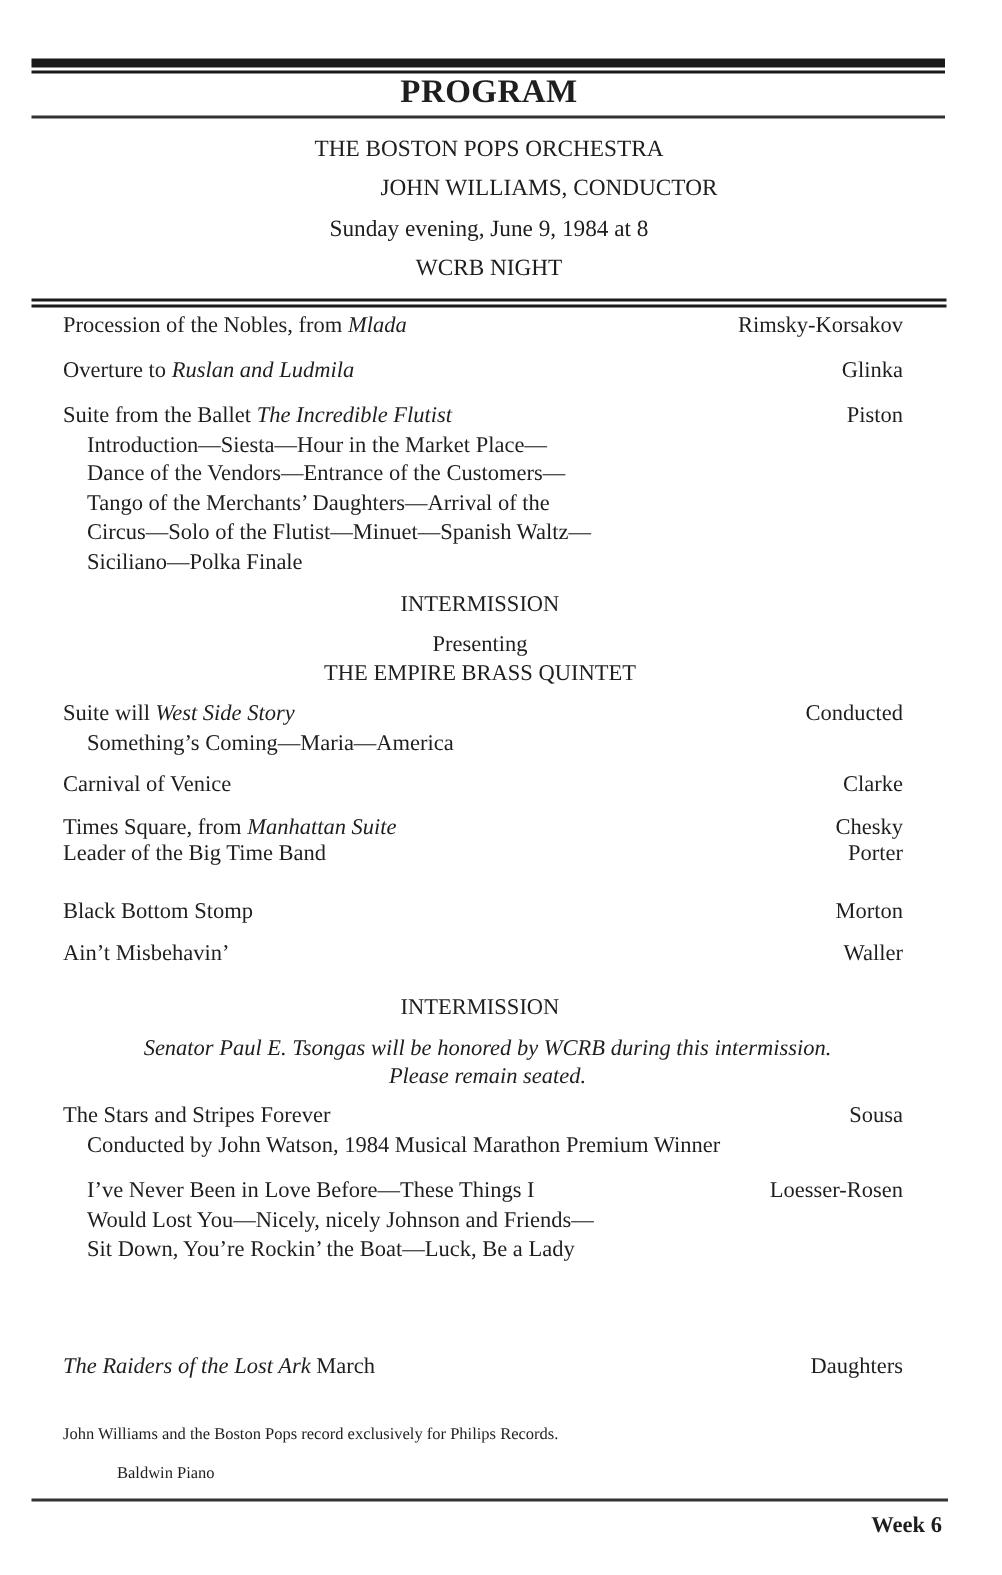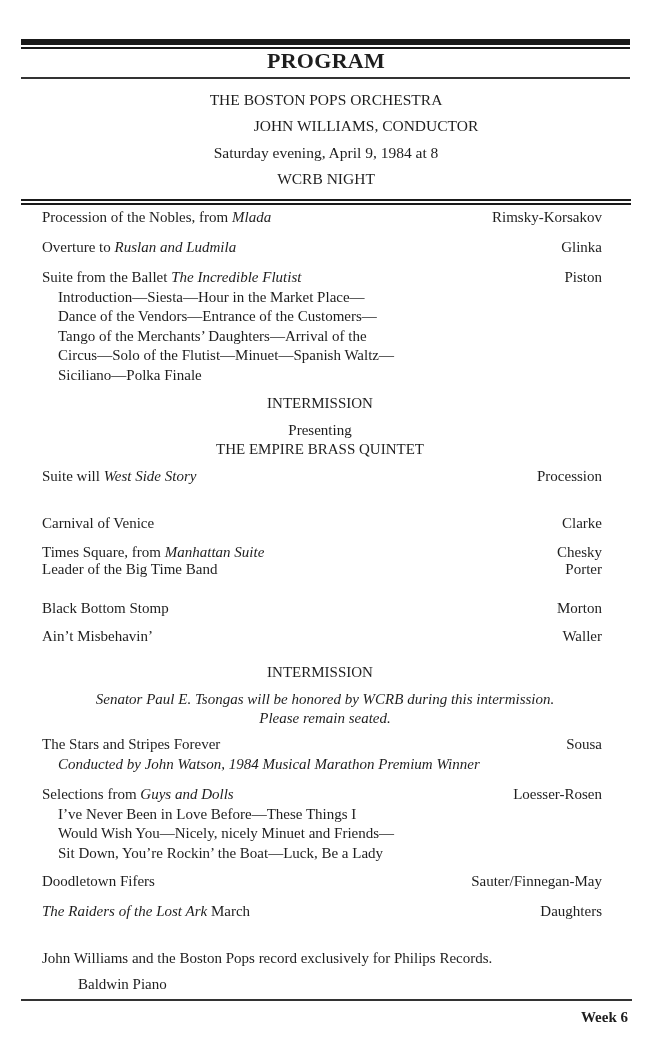--- a/index.html
+++ b/index.html
@@ -67,21 +67,20 @@
     right: 0; top: 0;
     text-align: right;
   }
   .row .movements {
     display: block;
     padding-left: 16px;
   }
   .row .note {
     display: block;
     padding-left: 16px;
-    font-style: italic;
   }
   i, .it { }
 
   .center-line {
     position: absolute;
     left: 0; width: 640px;
     text-align: center;
     font-size: 15px;
     line-height: 19.5px;
   }
@@ -89,21 +88,21 @@
     position: absolute;
     left: 30px; width: 590px;
     text-align: center;
     font-size: 15px;
     line-height: 19.5px;
     font-style: italic;
   }
   .footer-text {
     position: absolute;
     left: 42px;
-    font-size: 15px;
+    font-size: 11px;
   }
   .page-num {
     position: absolute;
     top: 1059px;
     left: 0; width: 638px;
     text-align: left;
     font-size: 10px;
   }
   .week {
     position: absolute;
@@ -118,21 +117,21 @@
 
 <div class="page">
 
   <div class="rule thick"></div>
   <div class="rule thin1"></div>
   <div class="title">PROGRAM</div>
   <div class="rule under-title"></div>
 
   <div class="header-line h1">THE BOSTON POPS ORCHESTRA</div>
   <div class="header-line h2">JOHN WILLIAMS, CONDUCTOR</div>
-  <div class="header-line h3">Saturday evening, April 9, 1984 at 8</div>
+  <div class="header-line h3">Sunday evening, June 9, 1984 at 8</div>
   <div class="header-line h4">WCRB NIGHT</div>
 
   <div class="rule dbl-a"></div>
   <div class="rule dbl-b"></div>
 
   <div class="row" style="top:208px;">
     <span class="work"><span>Procession of the Nobles, from </span><i>Mlada</i><span></span></span>
     <span class="composer">Rimsky-Korsakov</span>
   </div>
 
@@ -151,21 +150,22 @@
     <span class="movements">Siciliano—Polka Finale</span>
   </div>
 
   <div class="center-line" style="top:394px;">INTERMISSION</div>
 
   <div class="center-line" style="top:421px;">Presenting</div>
   <div class="center-line" style="top:440px;">THE EMPIRE BRASS QUINTET</div>
 
   <div class="row" style="top:467px;">
     <span class="work"><span>Suite will </span><i>West Side Story</i><span></span></span>
-    <span class="composer">Procession</span>
+    <span class="composer">Conducted</span>
+    <span class="movements">Something’s Coming—Maria—America</span>
   </div>
 
   <div class="row" style="top:514px;">
     <span class="work"><span>Carnival of Venice</span><i></i><span></span></span>
     <span class="composer">Clarke</span>
   </div>
 
   <div class="row" style="top:543px;">
     <span class="work"><span>Times Square, from </span><i>Manhattan Suite</i><span></span></span>
     <span class="composer">Chesky</span>
@@ -191,31 +191,26 @@
   <div class="announce" style="top:690px;">Senator Paul E. Tsongas will be honored by WCRB during this intermission.</div>
   <div class="announce" style="top:709px;">Please remain seated.</div>
 
   <div class="row" style="top:735px;">
     <span class="work"><span>The Stars and Stripes Forever</span><i></i><span></span></span>
     <span class="composer">Sousa</span>
     <span class="note">Conducted by John Watson, 1984 Musical Marathon Premium Winner</span>
   </div>
 
   <div class="row" style="top:785px;">
-    <span class="work"><span>Selections from </span><i>Guys and Dolls</i><span></span></span>
     <span class="composer">Loesser-Rosen</span>
     <span class="movements">I’ve Never Been in Love Before—These Things I</span>
-    <span class="movements">Would Wish You—Nicely, nicely Minuet and Friends—</span>
+    <span class="movements">Would Lost You—Nicely, nicely Johnson and Friends—</span>
     <span class="movements">Sit Down, You’re Rockin’ the Boat—Luck, Be a Lady</span>
   </div>
 
-  <div class="row" style="top:872px;">
-    <span class="work"><span>Doodletown Fifers</span><i></i><span></span></span>
-    <span class="composer">Sauter/Finnegan-May</span>
-  </div>
 
   <div class="row" style="top:902px;">
     <span class="work"><span></span><i>The Raiders of the Lost Ark</i><span> March</span></span>
     <span class="composer">Daughters</span>
   </div>
 
   <div class="footer-text" style="top:950px;">John Williams and the Boston Pops record exclusively for Philips Records.</div>
   <div class="footer-text" style="top:976px;margin-left:36px;">Baldwin Piano</div>
 
   <div class="rule bottom"></div>

